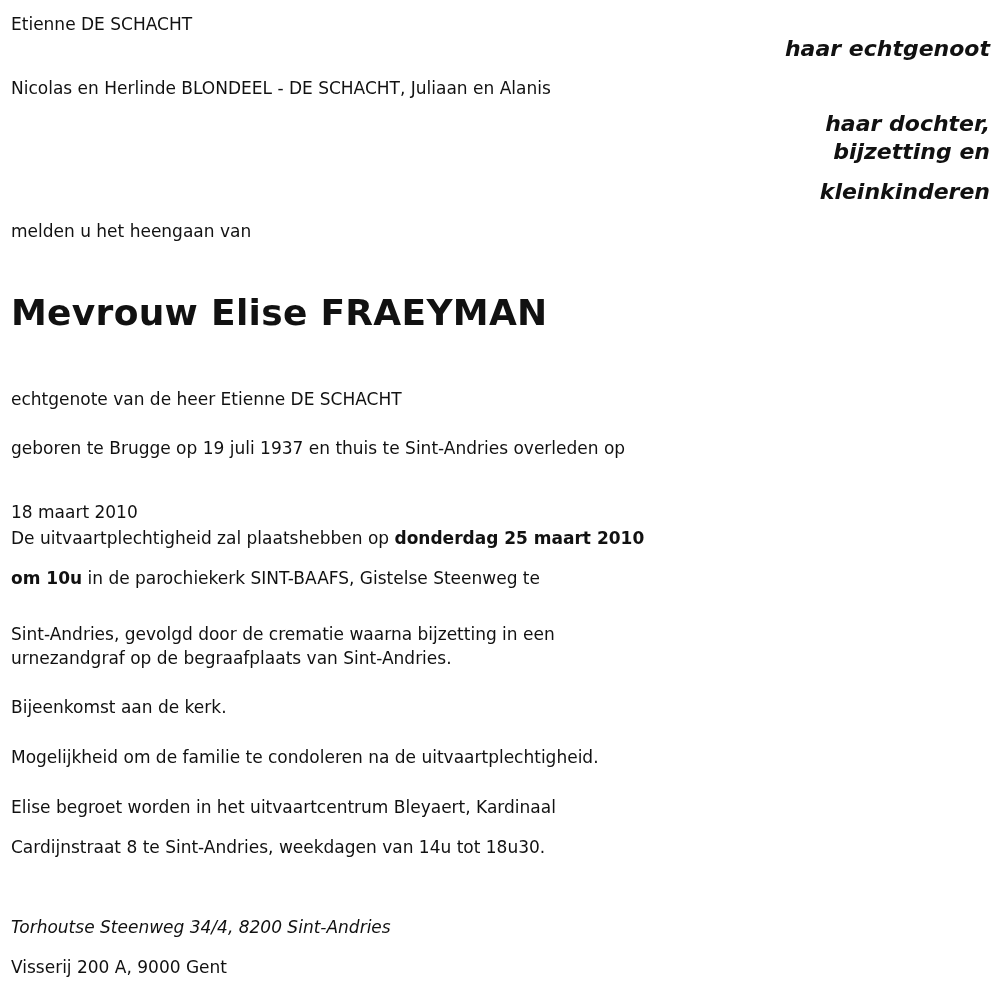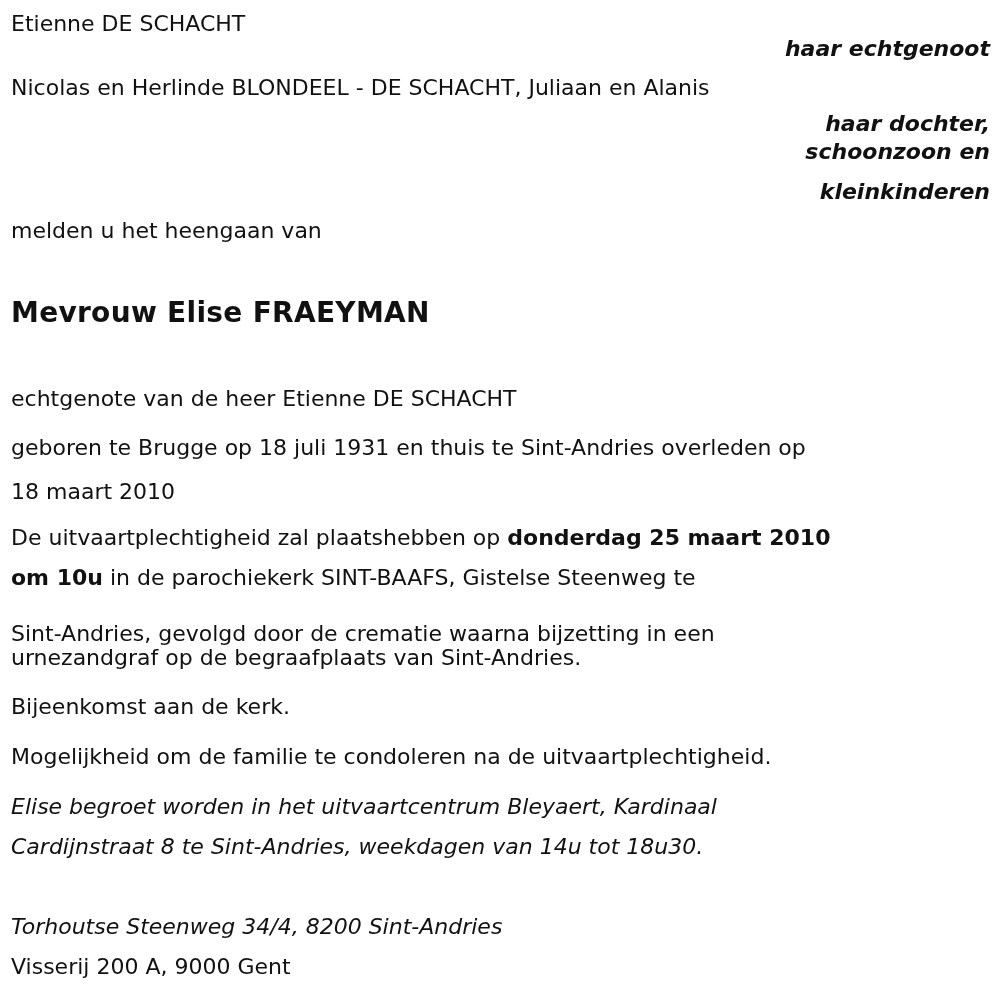--- a/index.html
+++ b/index.html
@@ -1,44 +1,44 @@
 <!DOCTYPE html>
 <html><head>
 <meta charset="utf-8">
 <style>
   html, body { margin: 0; padding: 0; background: #ffffff; }
   body {
     width: 1000px; height: 1002px; position: relative; overflow: hidden;
     font-family: "DejaVu Sans", sans-serif; color: #111111;
   }
-  .line { position: absolute; left: 11px; font-size: 22px; white-space: nowrap; line-height: 30px; }
+  .line { position: absolute; left: 11px; font-size: 17px; white-space: nowrap; line-height: 30px; }
   .right { position: absolute; right: 10px; font-size: 22px; font-style: italic; text-align: right; white-space: nowrap; line-height: 26px; font-weight: bold; }
-  .name { position: absolute; left: 11px; top: 292px; font-size: 28px; font-weight: bold; line-height: 42px; white-space: nowrap; letter-spacing: 0.3px; }
+  .name { position: absolute; left: 11px; top: 292px; font-size: 36px; font-weight: bold; line-height: 42px; white-space: nowrap; letter-spacing: 0.3px; }
   .b { font-weight: bold; }
-  .it { font-style: italic; }
+  .it { }
 </style>
 </head>
 <body>
 
 <div class="line" style="top:9px;">Etienne DE SCHACHT</div>
 <div class="right" style="top:36px;">haar echtgenoot</div>
 
 <div class="line" style="top:73px;">Nicolas en Herlinde BLONDEEL - DE SCHACHT, Juliaan en Alanis</div>
 <div class="right" style="top:111px;">haar dochter,</div>
-<div class="right" style="top:139px;">schoonzoon en</div>
+<div class="right" style="top:139px;">bijzetting en</div>
 <div class="right" style="top:179px;">kleinkinderen</div>
 
 <div class="line" style="top:216px;">melden u het heengaan van</div>
 
 <div class="name">Mevrouw Elise FRAEYMAN</div>
 
 <div class="line" style="top:384px;">echtgenote van de heer Etienne DE SCHACHT</div>
 
-<div class="line" style="top:433px;">geboren te Brugge op 18 juli 1931 en thuis te Sint-Andries overleden op</div>
-<div class="line" style="top:477px;">18 maart 2010</div>
+<div class="line" style="top:433px;">geboren te Brugge op 19 juli 1937 en thuis te Sint-Andries overleden op</div>
+<div class="line" style="top:497px;">18 maart 2010</div>
 
 <div class="line" style="top:523px;">
   <span>De uitvaartplechtigheid zal plaatshebben op </span><span class="b">donderdag 25 maart 2010</span>
 </div>
 <div class="line" style="top:563px;">
   <span class="b">om 10u</span><span> in de parochiekerk SINT-BAAFS, Gistelse Steenweg te</span>
 </div>
 <div class="line" style="top:603px;margin-top:16px;">Sint-Andries, gevolgd door de crematie waarna bijzetting in een</div>
 <div class="line" style="top:643px;text-align:right;">urnezandgraf op de begraafplaats van Sint-Andries.</div>
 

